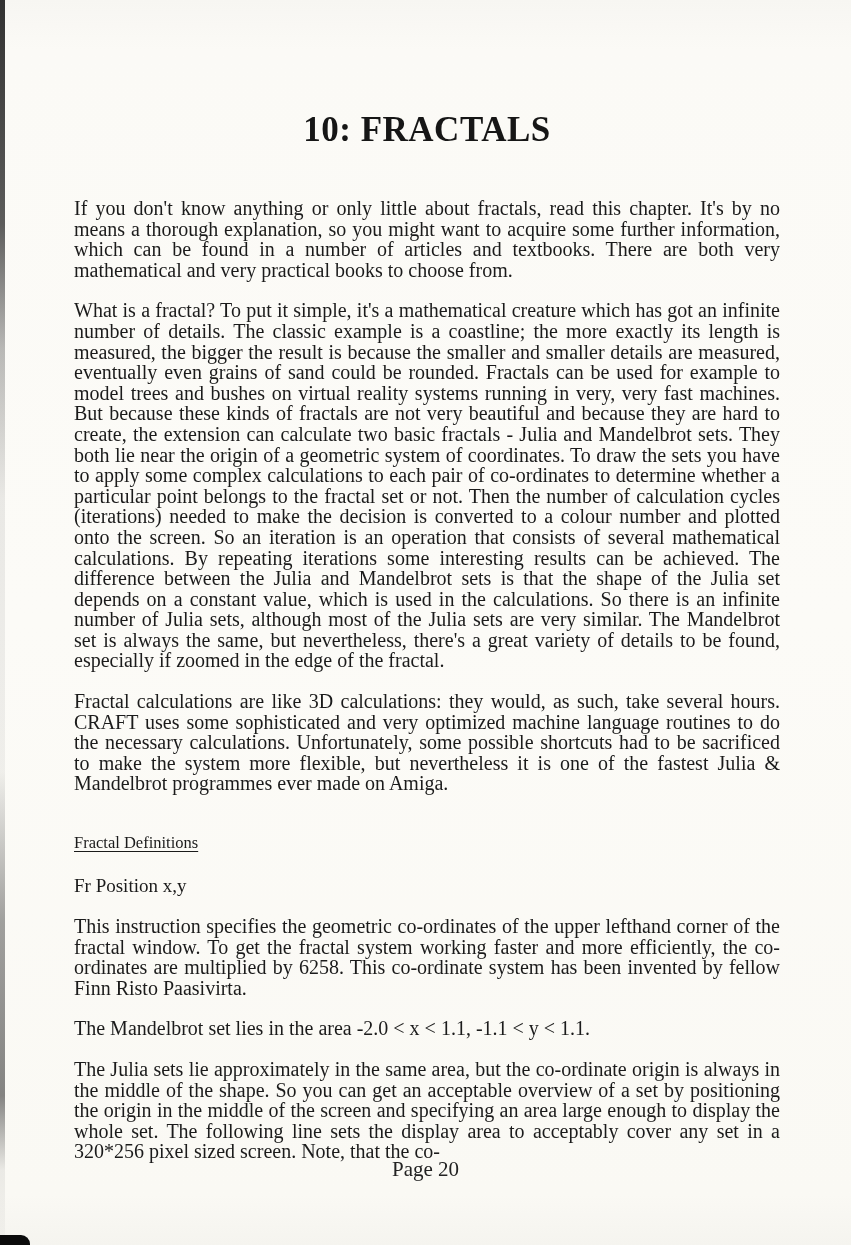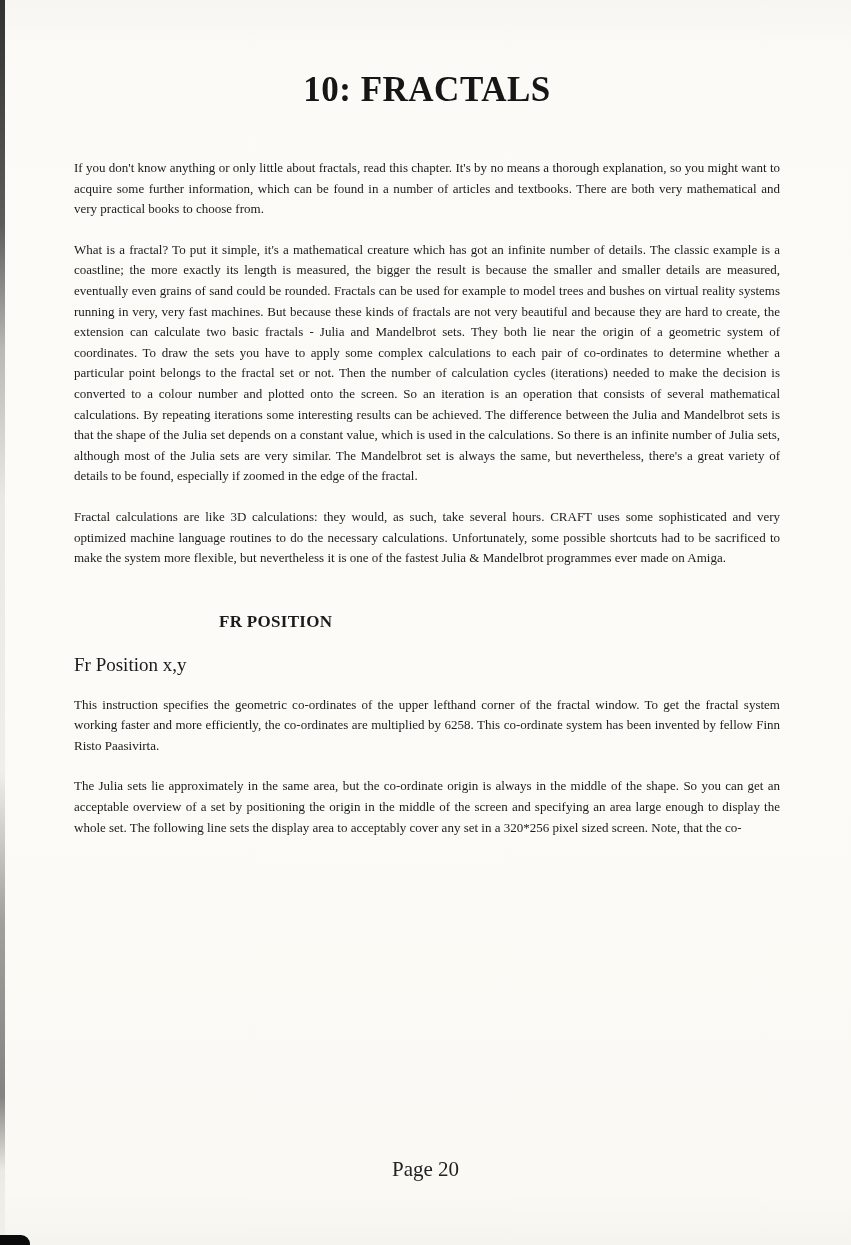--- a/index.html
+++ b/index.html
@@ -43,31 +43,31 @@
     background: #0b0b0b;
     border-radius: 0 9px 0 0;
   }
   .content {
     position: relative;
     margin-left: 74px;
     width: 706px;
   }
   .doc-title {
     margin: 0;
-    padding-top: 68px;
+    padding-top: 108px;
     font-size: 35px;
     line-height: 44px;
     font-weight: 700;
     text-align: center;
     letter-spacing: 0.5px;
     color: #161616;
   }
   .para {
     margin: 20px 0 0 0;
-    font-size: 13px;
+    font-size: 20px;
     line-height: 20.6px;
     text-align: justify;
   }
   .para.first {
     margin-top: 46px;
   }
   .section-heading {
     margin: 38px 0 0 0;
     font-size: 16.5px;
     line-height: 21px;
@@ -103,22 +103,23 @@
 <div class="scan-edge"></div>
 <div class="corner-blob"></div>
 
 <div class="content">
   <h1 class="doc-title">10: FRACTALS</h1>
 
   <p class="para first">If you don't know anything or only little about fractals, read this chapter. It's by no means a thorough explanation, so you might want to acquire some further information, which can be found in a number of articles and textbooks. There are both very mathematical and very practical books to choose from.</p>
   <p class="para">What is a fractal? To put it simple, it's a mathematical creature which has got an infinite number of details. The classic example is a coastline; the more exactly its length is measured, the bigger the result is because the smaller and smaller details are measured, eventually even grains of sand could be rounded. Fractals can be used for example to model trees and bushes on virtual reality systems running in very, very fast machines. But because these kinds of fractals are not very beautiful and because they are hard to create, the extension can calculate two basic fractals - Julia and Mandelbrot sets. They both lie near the origin of a geometric system of coordinates. To draw the sets you have to apply some complex calculations to each pair of co-ordinates to determine whether a particular point belongs to the fractal set or not. Then the number of calculation cycles (iterations) needed to make the decision is converted to a colour number and plotted onto the screen. So an iteration is an operation that consists of several mathematical calculations. By repeating iterations some interesting results can be achieved. The difference between the Julia and Mandelbrot sets is that the shape of the Julia set depends on a constant value, which is used in the calculations. So there is an infinite number of Julia sets, although most of the Julia sets are very similar. The Mandelbrot set is always the same, but nevertheless, there's a great variety of details to be found, especially if zoomed in the edge of the fractal.</p>
   <p class="para">Fractal calculations are like 3D calculations: they would, as such, take several hours. CRAFT uses some sophisticated and very optimized machine language routines to do the necessary calculations. Unfortunately, some possible shortcuts had to be sacrificed to make the system more flexible, but nevertheless it is one of the fastest Julia &amp; Mandelbrot programmes ever made on Amiga.</p>
 
+  <h2 class="section-heading">Fractal Definitions</h2>
 
-  <h3 class="command-heading">FR POSITION</h3>
 
   <p class="command-syntax">Fr Position x,y</p>
 
   <p class="para">This instruction specifies the geometric co-ordinates of the upper lefthand corner of the fractal window. To get the fractal system working faster and more efficiently, the co-ordinates are multiplied by 6258. This co-ordinate system has been invented by fellow Finn Risto Paasivirta.</p>
+  <p class="para">The Mandelbrot set lies in the area -2.0 &lt; x &lt; 1.1, -1.1 &lt; y &lt; 1.1.</p>
   <p class="para">The Julia sets lie approximately in the same area, but the co-ordinate origin is always in the middle of the shape. So you can get an acceptable overview of a set by positioning the origin in the middle of the screen and specifying an area large enough to display the whole set. The following line sets the display area to acceptably cover any set in a 320*256 pixel sized screen. Note, that the co-</p>
 </div>
 
 <div class="page-footer">Page 20</div>
 
 </body></html>

